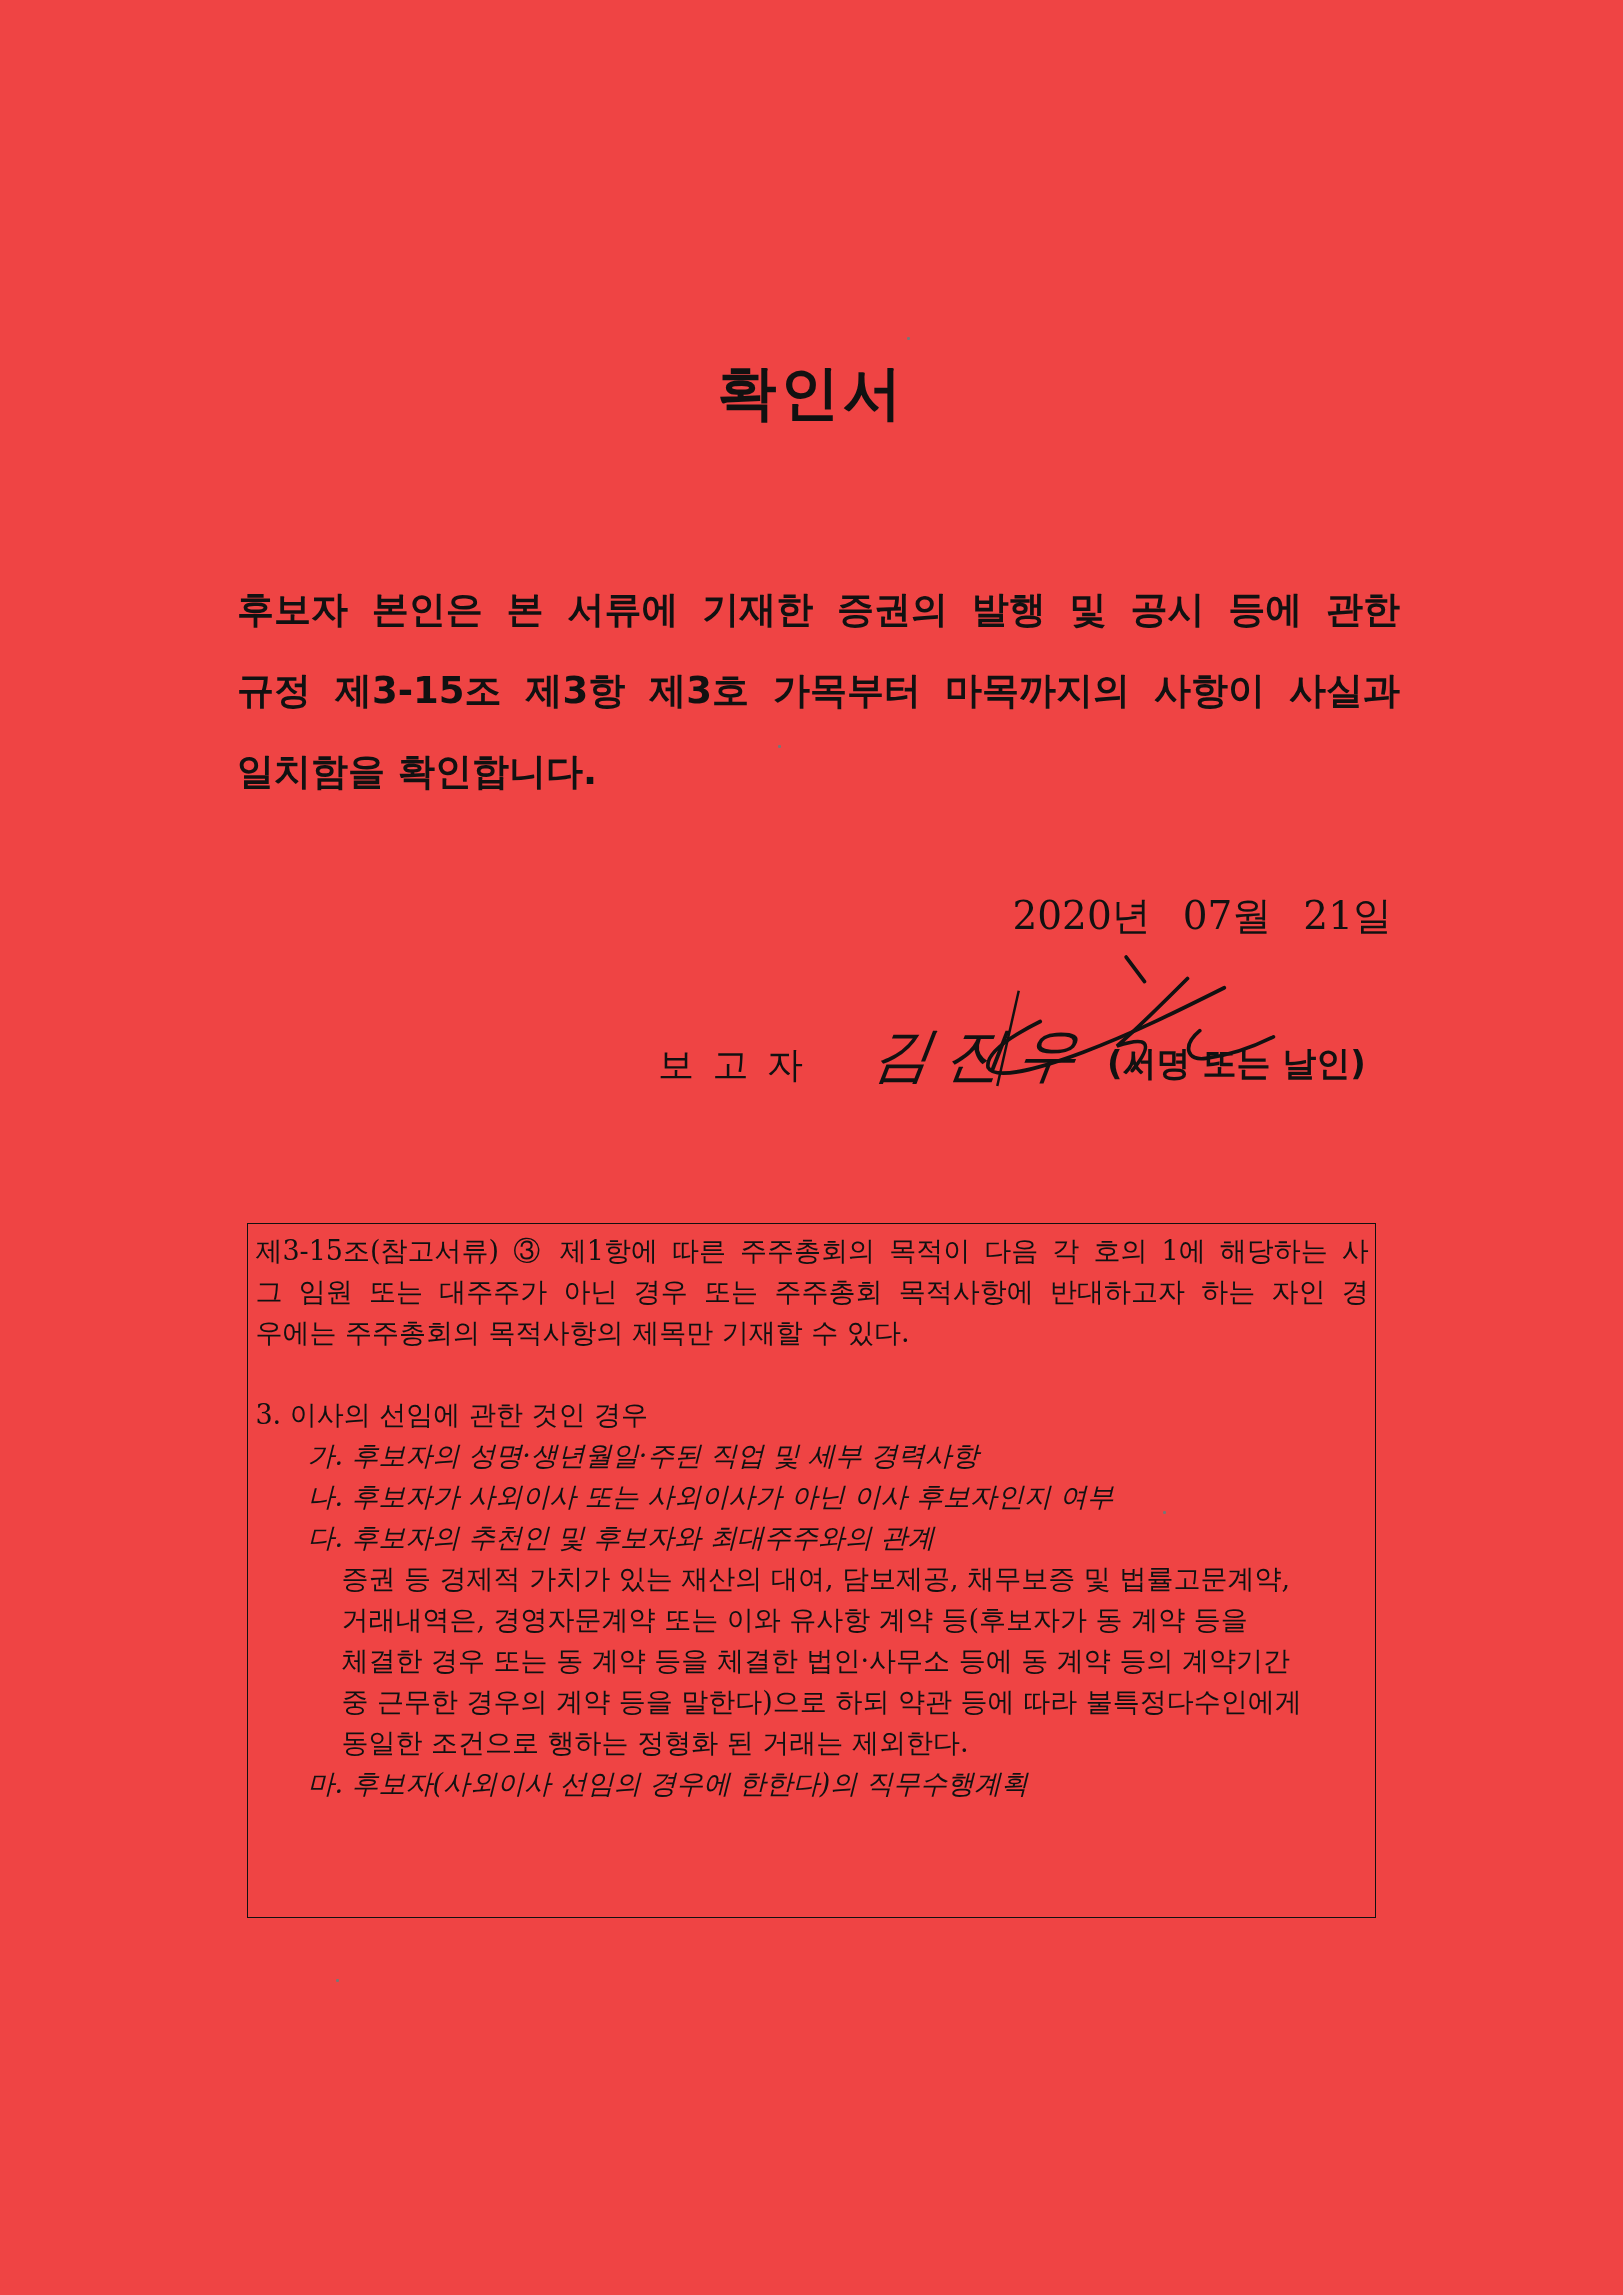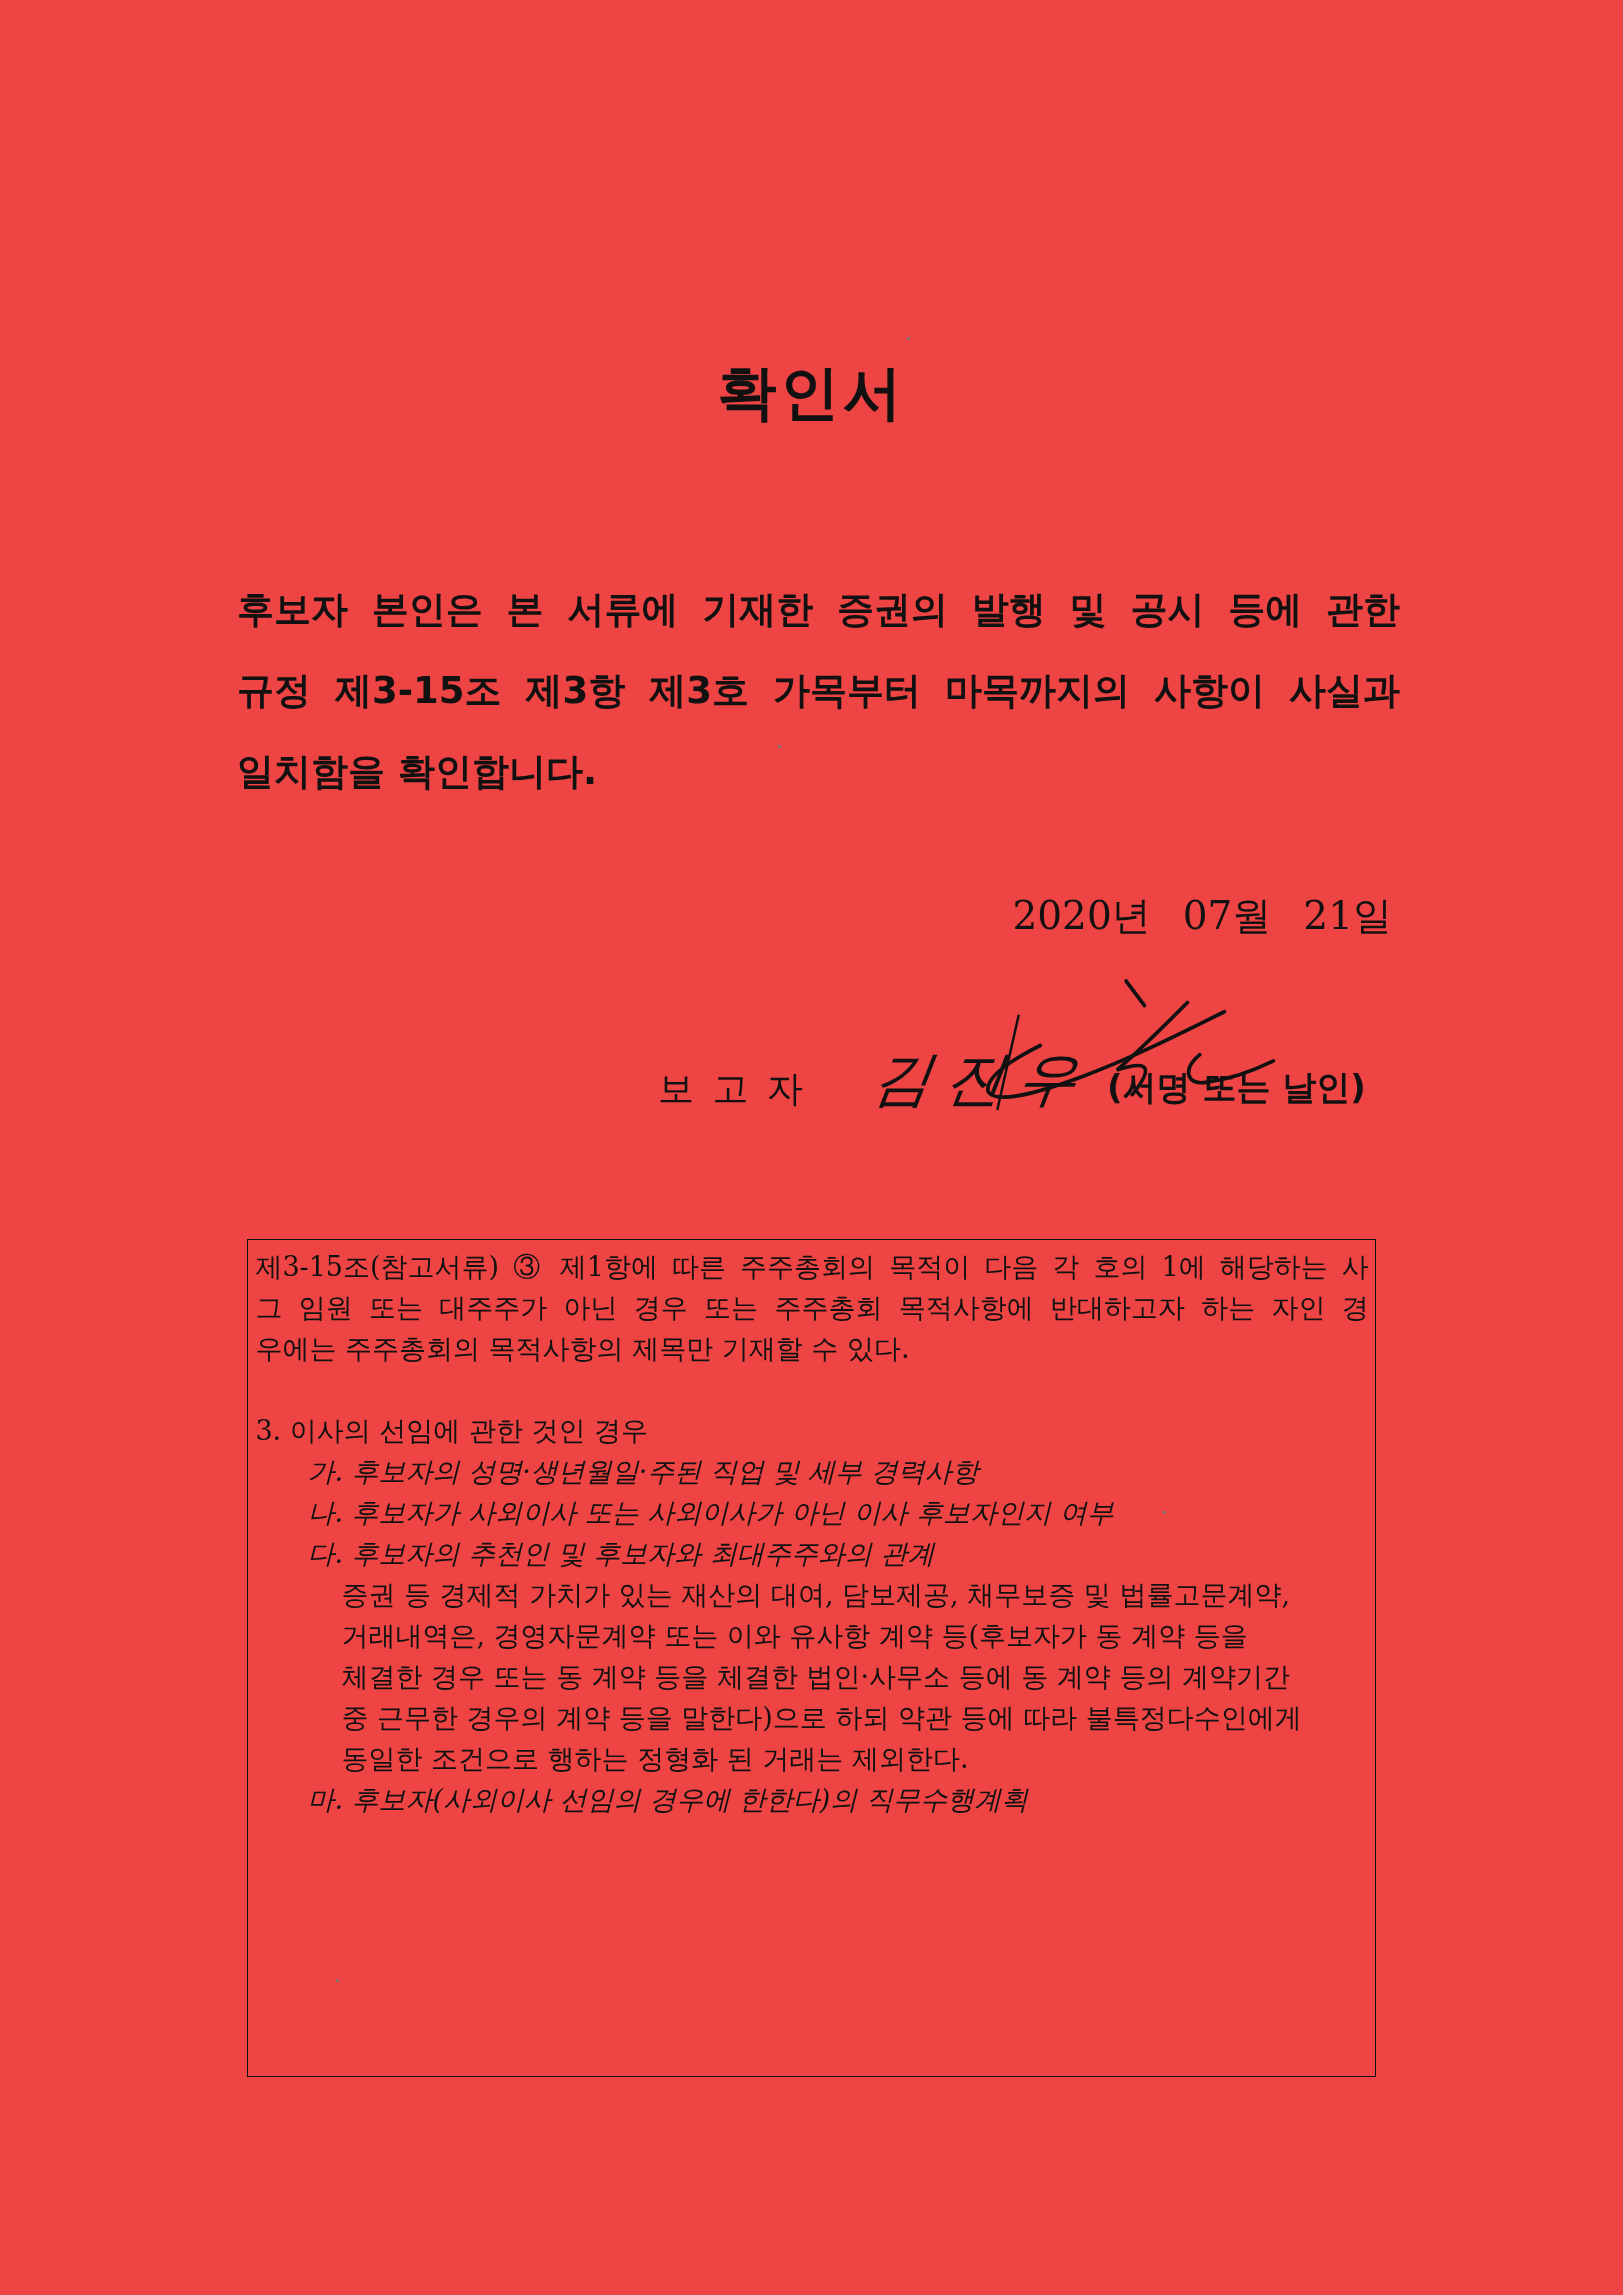--- a/index.html
+++ b/index.html
@@ -21,42 +21,42 @@
     .statement .line.last { text-align-last: left; }
 
     .date {
       position: absolute; right: 231px; top: 889px;
       font-size: 39px; font-family: "DejaVu Serif", "Liberation Serif", serif; white-space: nowrap;
     }
     .date span { display: inline-block; }
     .date .gap { width: 32px; }
 
     .reporter {
-      position: absolute; left: 658px; top: 1046px; height: 74px; width: 769px;
+      position: absolute; left: 658px; top: 1022px; height: 74px; width: 769px;
     }
     .reporter .label {
       position: absolute; left: 0; top: 18.5px; font-size: 36px; letter-spacing: 18.5px;
       font-family: "DejaVu Serif", "Liberation Serif", serif;
     }
     .reporter .name {
       position: absolute; left: 215px; top: -6.2px; font-size: 59px; font-style: italic;
       font-family: "DejaVu Serif", "Liberation Serif", serif; letter-spacing: 13.5px;
       transform: skewX(-8deg);
     }
     .reporter .signature {
       position: absolute; left: 302px; top: -68px; width: 320px; height: 135px;
     }
     .reporter .sign-note {
       position: absolute; left: 449px; top: 18.5px; font-size: 34px; font-weight: bold; white-space: nowrap; text-align: right;
     }
 
     .regbox {
-      position: absolute; left: 247px; top: 1223px; width: 1129px; height: 838px;
+      position: absolute; left: 247px; top: 1223px; width: 1129px; height: 695px;
       border: 1.8px solid #111; box-sizing: border-box; padding: 6.2px 6.2px 0 7.4px;
-      font-family: "DejaVu Serif", "Liberation Serif", serif; font-size: 27px; line-height: 41px; margin-top: 16px;
+      font-family: "DejaVu Serif", "Liberation Serif", serif; font-size: 27px; line-height: 41px;
     }
     .regbox .para .line { display: block; white-space: nowrap; text-align: justify; text-align-last: justify; }
     .regbox .para .line.last { text-align-last: left; }
     .regbox .spacer { height: 41px; }
     .regbox .item { display: block; white-space: nowrap; }
     .regbox .lvl1 { padding-left: 0; }
     .regbox .lvl2 { padding-left: 52px; font-style: italic; }
     .regbox .lvl3 { padding-left: 86px; }
 
     .speck { position: absolute; width: 2.5px; height: 2.5px; background: #777; border-radius: 1.2px; }

